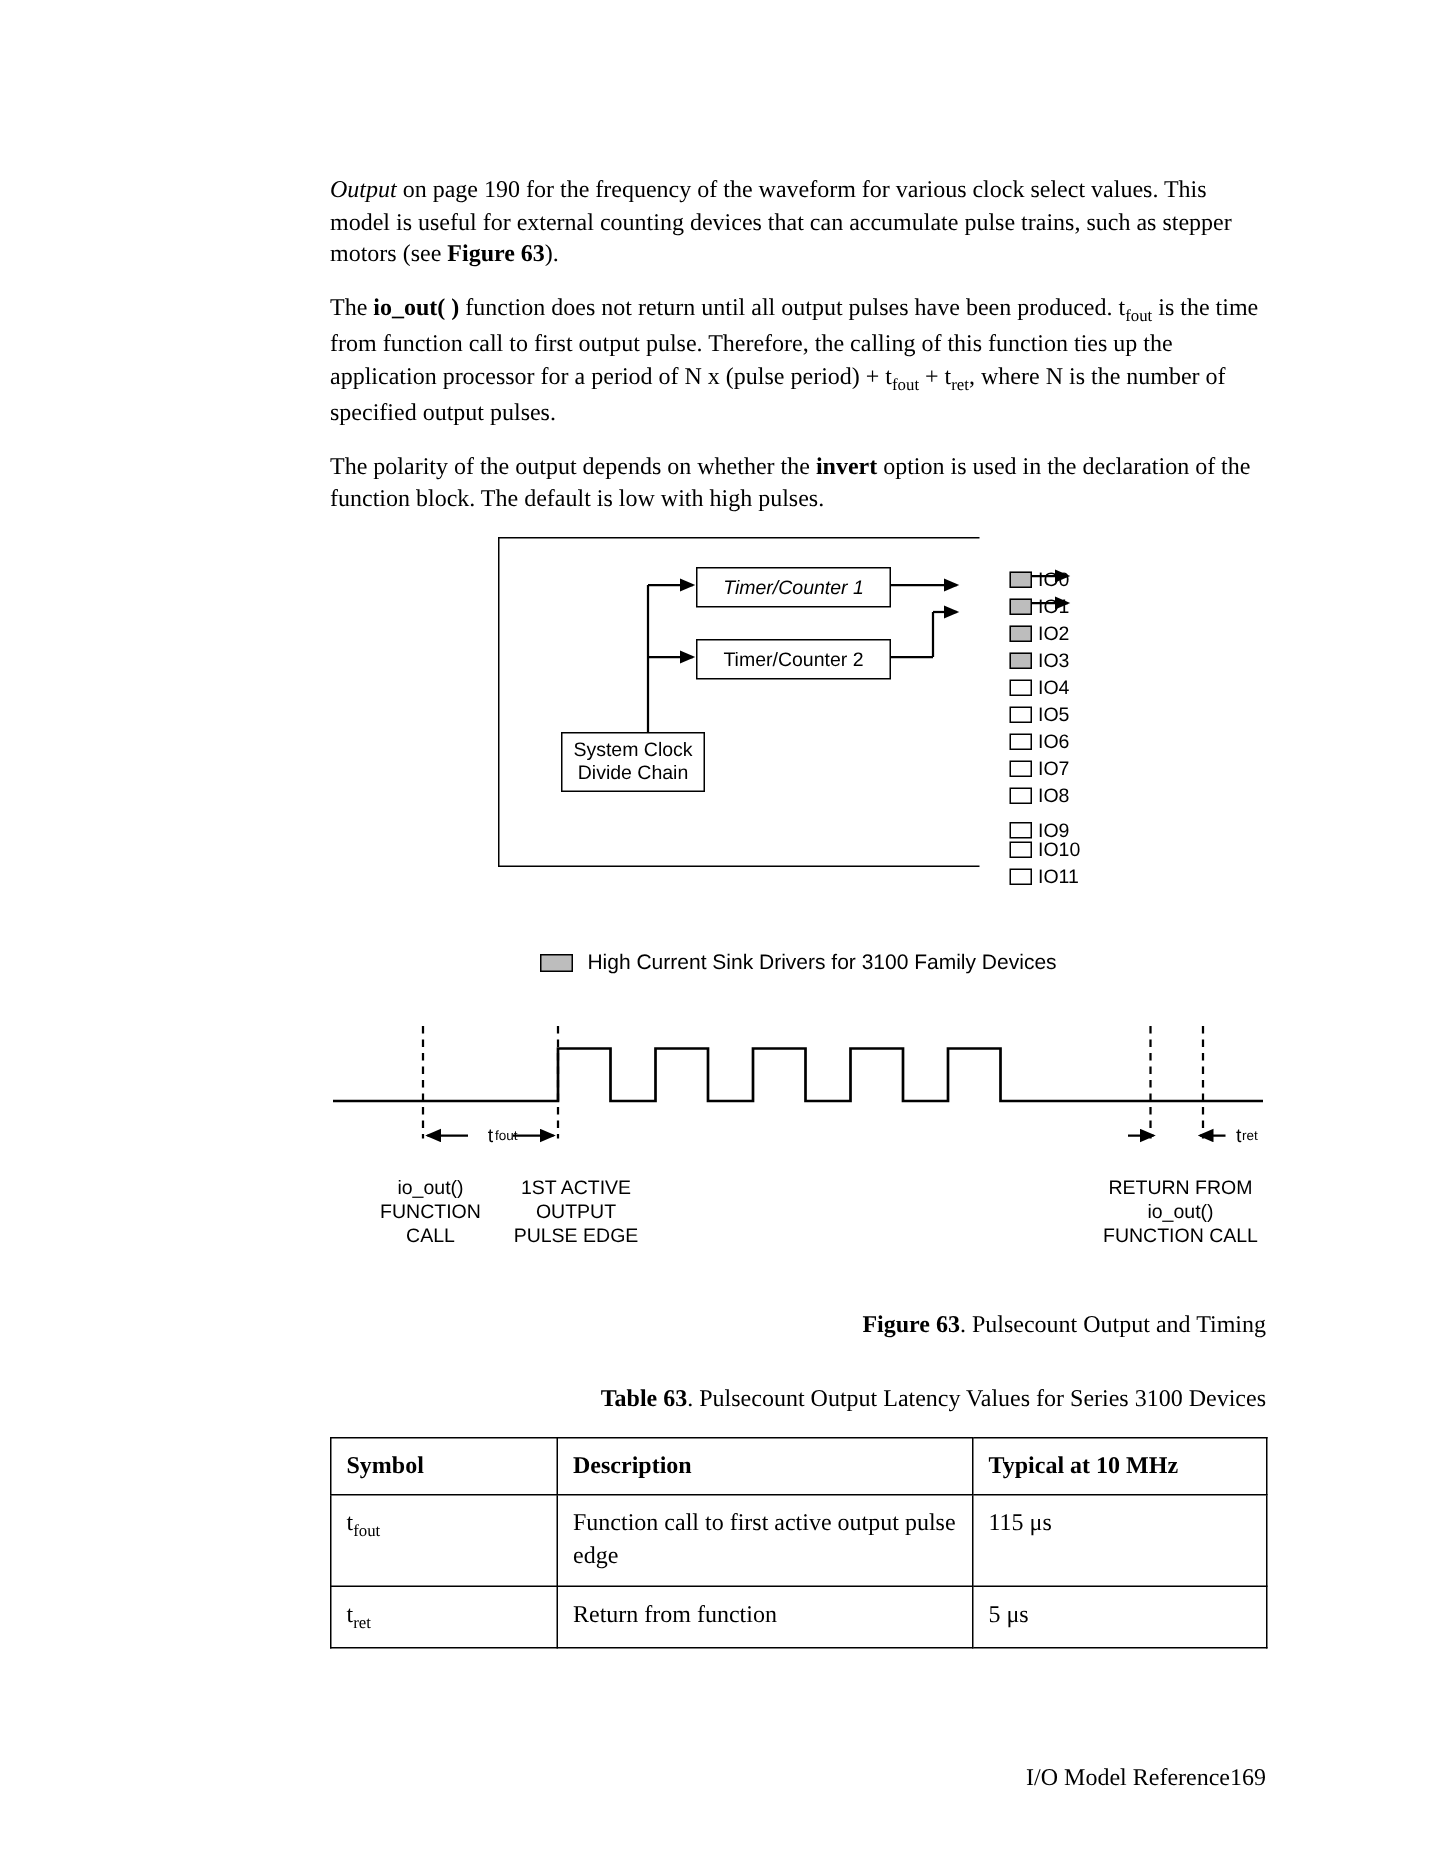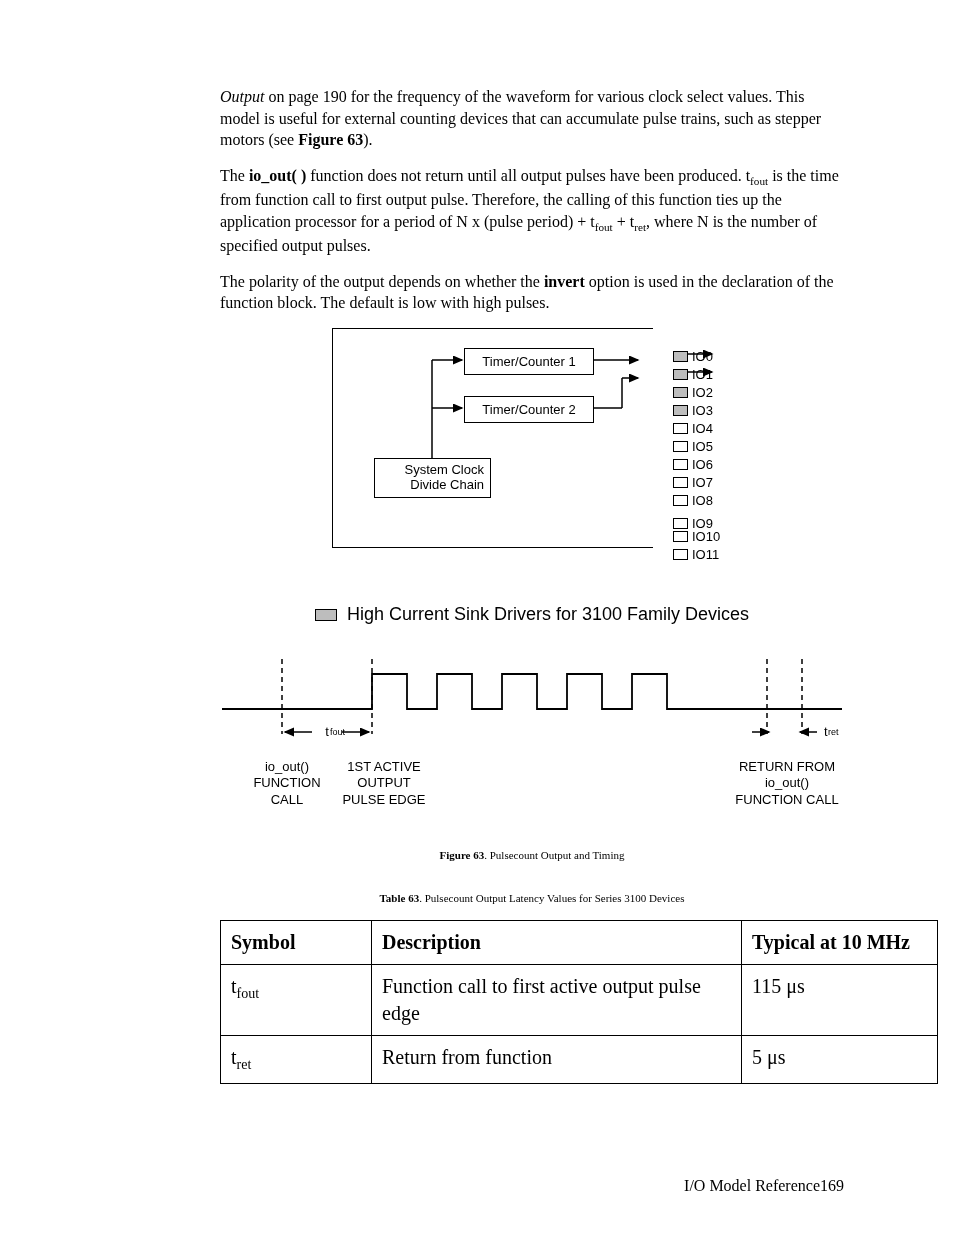--- a/index.html
+++ b/index.html
@@ -7,21 +7,21 @@
     padding: 0;
     background: #fff;
     font-family: "Century Schoolbook", "New Century Schoolbook", Georgia, serif;
     color: #000;
   }
   .page {
     width: 954px;
     height: 1235px;
     position: relative;
     box-sizing: border-box;
-    padding: 86px 110px 0 110px;
+    padding: 116px 110px 0 110px;
   }
   .content {
     margin-left: 110px;
     margin-right: 0;
     font-size: 16px;
     line-height: 1.35;
   }
   .para { margin: 0 0 14px 0; }
   .italic { font-style: italic; }
   .bold { font-weight: bold; }
@@ -45,44 +45,44 @@
     border-bottom: 1.5px solid #000;
   }
   .bd-box {
     position: absolute;
     border: 1.5px solid #000;
     background: #fff;
     text-align: center;
     padding: 4px 6px;
     box-sizing: border-box;
   }
-  .bd-tc1 { left: 132px; top: 20px; width: 130px; }
+  .bd-tc1 { left: 132px; top: 20px; width: 130px; font-style: italic; }
   .bd-tc2 { left: 132px; top: 68px; width: 130px; }
-  .bd-sys { left: 42px; top: 130px; width: 117px; line-height: 1.15; text-align: right; }
+  .bd-sys { left: 42px; top: 130px; width: 96px; line-height: 1.15; }
   .pin {
     position: absolute;
     left: 305px;
     width: 80px;
     text-align: left;
     margin-left: 36px;
   }
   .pin .sq {
     display: inline-block;
     width: 13px; height: 9px;
     border: 1.5px solid #000;
     background: #fff;
     vertical-align: middle;
     margin-right: 4px;
   }
   .pin .sq.hc { background: #bdbdbd; }
   .pin .lbl { vertical-align: middle; }
   .legend {
     text-align: center;
     font-family: Arial, Helvetica, sans-serif;
-    font-size: 18px;
+    font-size: 14px;
     margin-bottom: 28px;
   }
   .legend .lsq {
     display: inline-block;
     width: 20px; height: 10px;
     border: 1.5px solid #000;
     background: #bdbdbd;
     vertical-align: middle;
     margin-right: 10px;
   }
@@ -104,31 +104,31 @@
     top: 105px;
     width: 100%;
   }
   .timing-labels > div {
     position: absolute;
     white-space: nowrap;
     line-height: 1.25;
   }
 
   .figcap, .tabcap {
-    text-align: center;
-    font-size: 11px;
+    text-align: right;
+    font-size: 16px;
     margin: 6px 0 28px 0;
   }
   .tabcap { margin-bottom: 14px; }
 
   table.latency {
     border-collapse: collapse;
-    width: 718px;
+    width: 625px;
     margin: 0 auto;
-    font-size: 20px;
+    font-size: 16px;
   }
   table.latency th, table.latency td {
     border: 1px solid #000;
     padding: 8px 10px;
     text-align: left;
     vertical-align: top;
   }
   table.latency th { font-weight: bold; }
 
   .footer {

